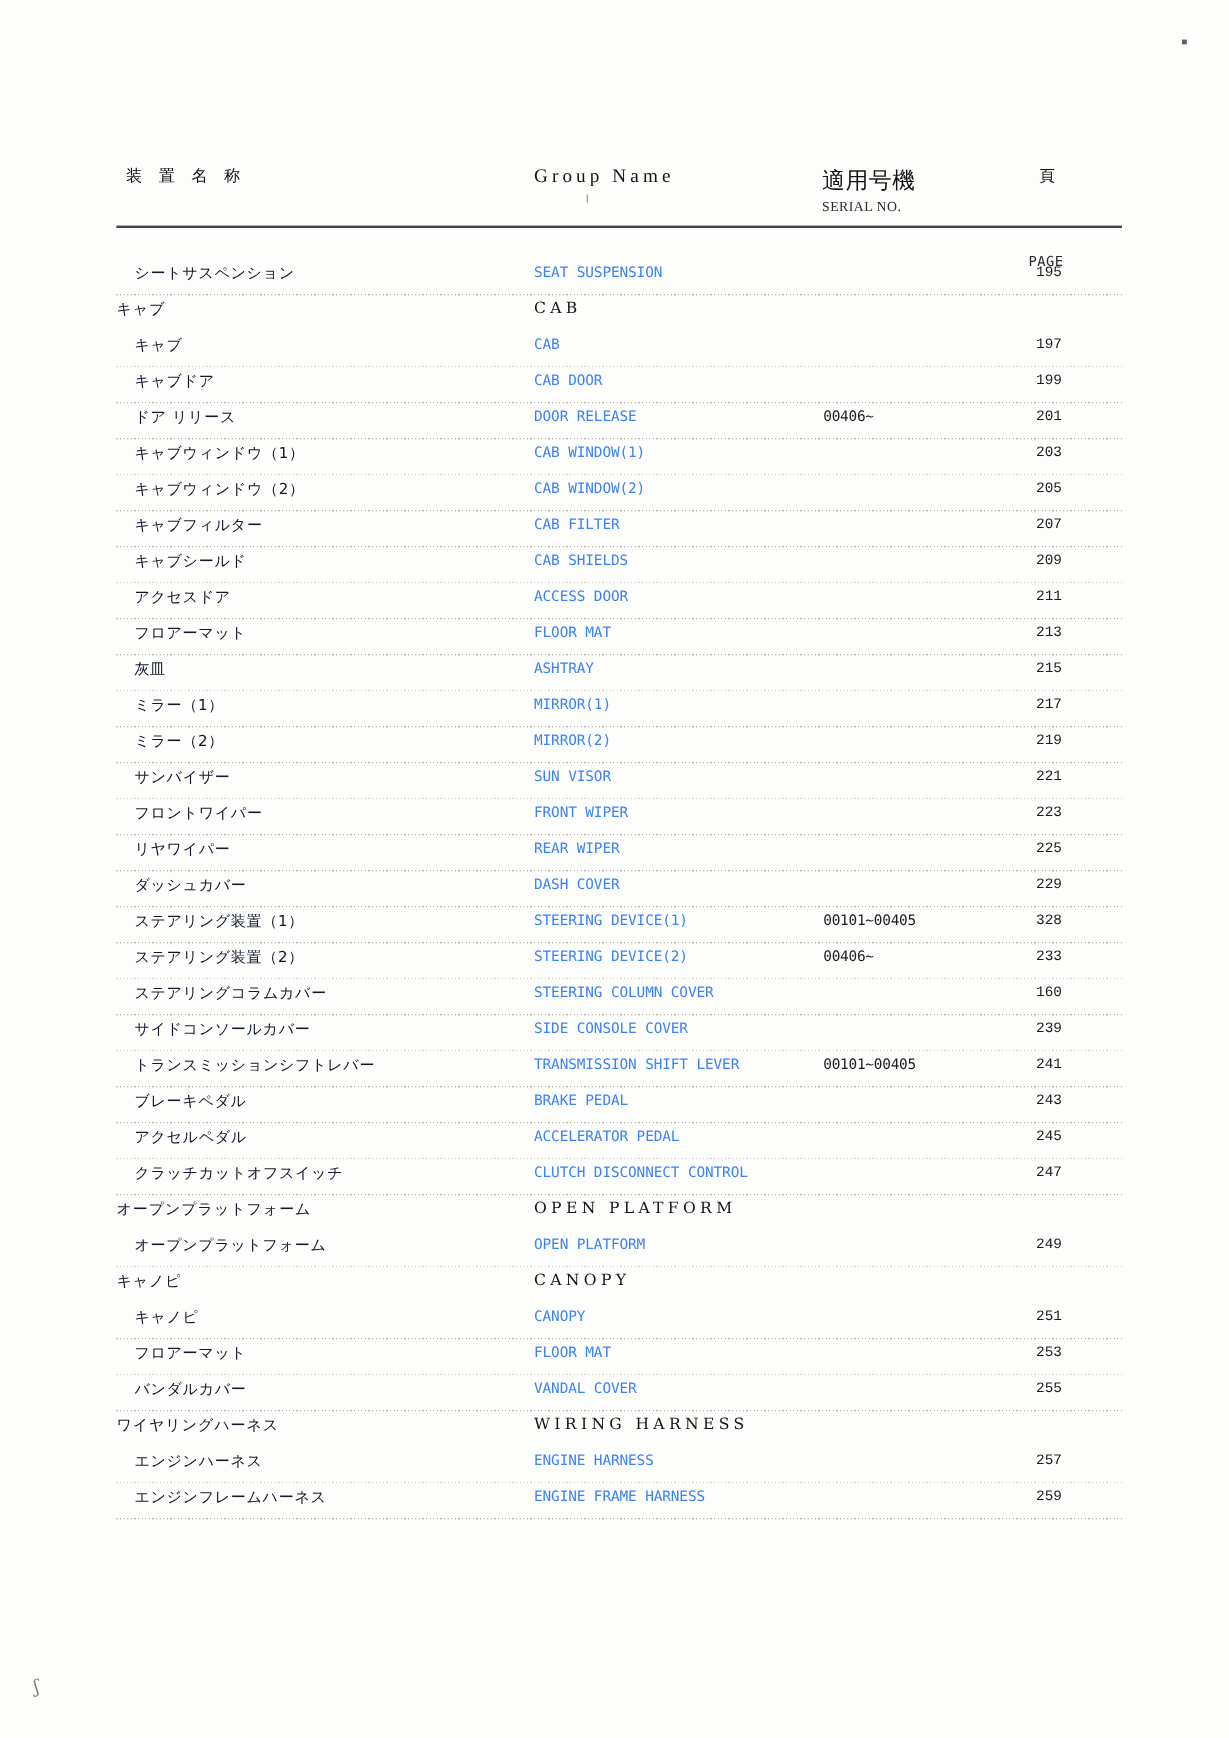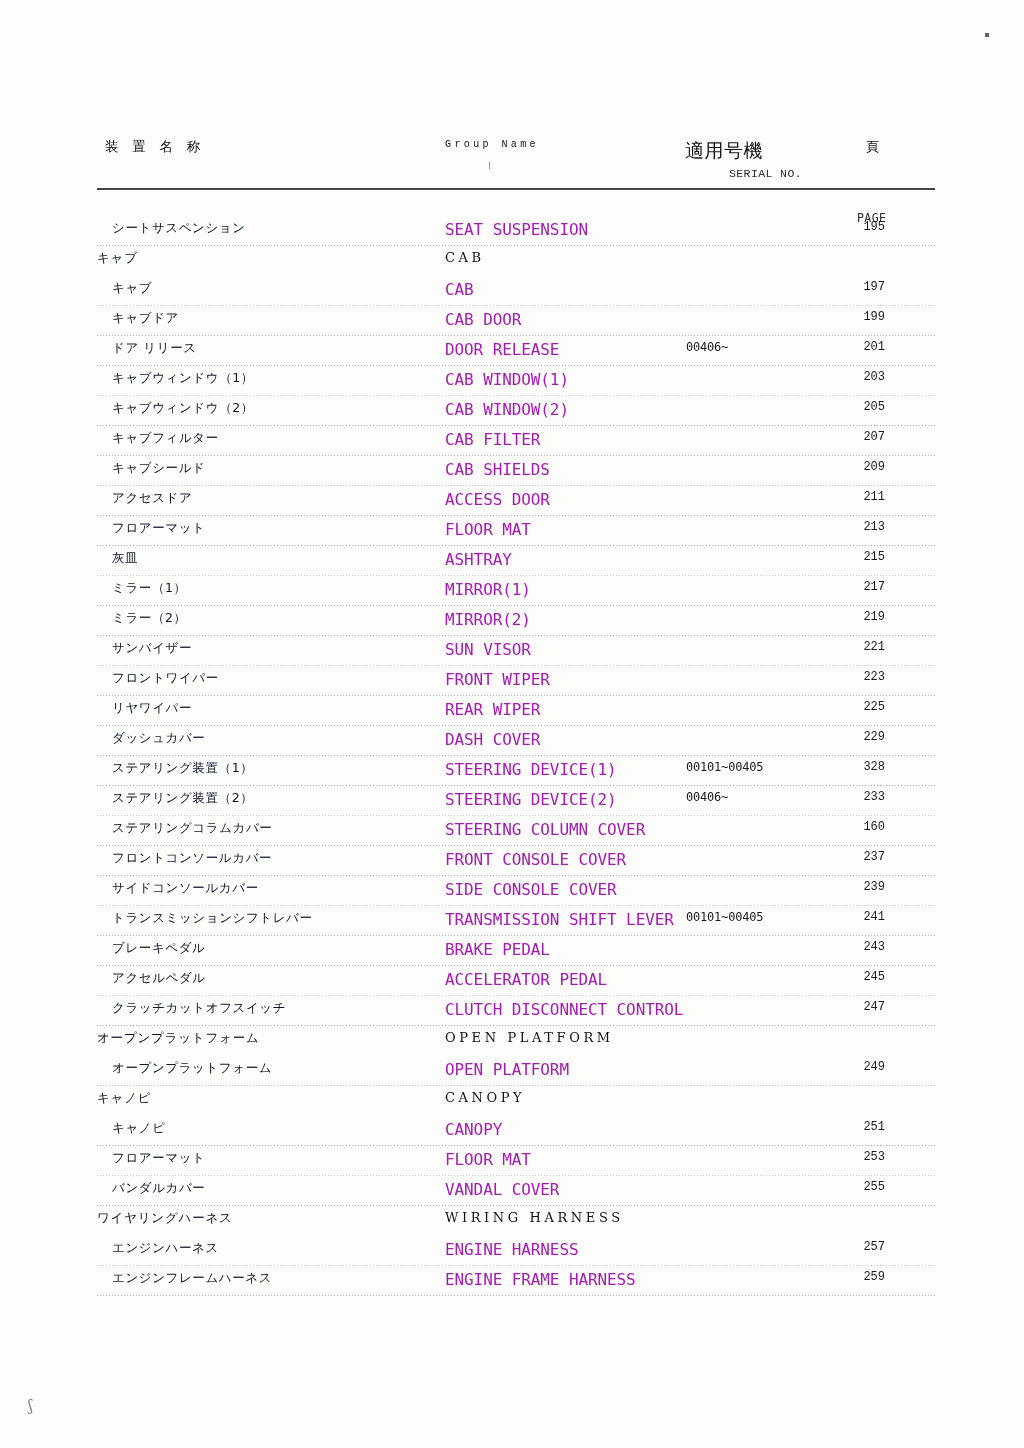--- a/index.html
+++ b/index.html
@@ -42,42 +42,41 @@
   }
   .th-jp {
     font-family: Liberation Sans, sans-serif;
     font-size: 13.5px;
     letter-spacing: 5px;
     top: 10px;
     left: 8px;
     color: #101010;
   }
   .th-group {
-    font-family: Liberation Mono, monospace;
-    font-size: 10px;
+    font-family: Liberation Serif, serif;
+    font-size: 16px;
     letter-spacing: 3.4px;
     top: 11px;
     left: 348px;
     text-align: right;
   }
   .th-serial-jp {
     font-family: "DejaVu Sans", sans-serif;
     font-size: 19px;
     letter-spacing: 0.5px;
     top: 10px;
     left: 588px;
   }
   .th-serial-en {
-    font-family: Liberation Mono, monospace;
+    font-family: Liberation Serif, serif;
     font-size: 11.5px;
     letter-spacing: 0.4px;
     top: 39px;
     left: 588px;
     color: #2b2b2b;
-    margin-left: 44px;
   }
   .th-page-jp {
     font-family: "DejaVu Sans", sans-serif;
     font-size: 13px;
     top: 10px;
     left: 769px;
   }
   .th-page-en {
     font-family: "DejaVu Sans Mono", monospace;
     font-size: 11.5px;
@@ -120,23 +119,23 @@
   .c-jp {
     left: 15px;
     font-family: "DejaVu Sans", sans-serif;
     font-size: 12.5px;
     letter-spacing: 0.6px;
     color: #0f172a;
   }
   .c-en {
     left: 348px;
     font-family: "DejaVu Sans Mono", monospace;
-    font-size: 16px;
+    font-size: 12px;
     letter-spacing: -0.1px;
-    color: #a21caf;
+    color: #3b82f6;
   }
   .c-serial {
     left: 589px;
     font-family: "DejaVu Sans Mono", monospace;
     font-size: 12px;
     letter-spacing: -0.2px;
     color: #1b1b1b;
   }
   .c-page {
     left: 746px;
@@ -359,27 +358,20 @@
           <div class="cell c-page">233</div>
           <div class="sep"></div>
         </div>
         <div class="row">
           <div class="cell c-jp">ステアリングコラムカバー</div>
           <div class="cell c-en">STEERING COLUMN COVER</div>
           <div class="cell c-serial"></div>
           <div class="cell c-page">160</div>
           <div class="sep"></div>
         </div>
-        <div class="row">
-          <div class="cell c-jp">フロントコンソールカバー</div>
-          <div class="cell c-en">FRONT CONSOLE COVER</div>
-          <div class="cell c-serial"></div>
-          <div class="cell c-page">237</div>
-          <div class="sep"></div>
-        </div>
         <div class="row light">
           <div class="cell c-jp">サイドコンソールカバー</div>
           <div class="cell c-en">SIDE CONSOLE COVER</div>
           <div class="cell c-serial"></div>
           <div class="cell c-page">239</div>
           <div class="sep"></div>
         </div>
         <div class="row">
           <div class="cell c-jp">トランスミッションシフトレバー</div>
           <div class="cell c-en">TRANSMISSION SHIFT LEVER</div>

